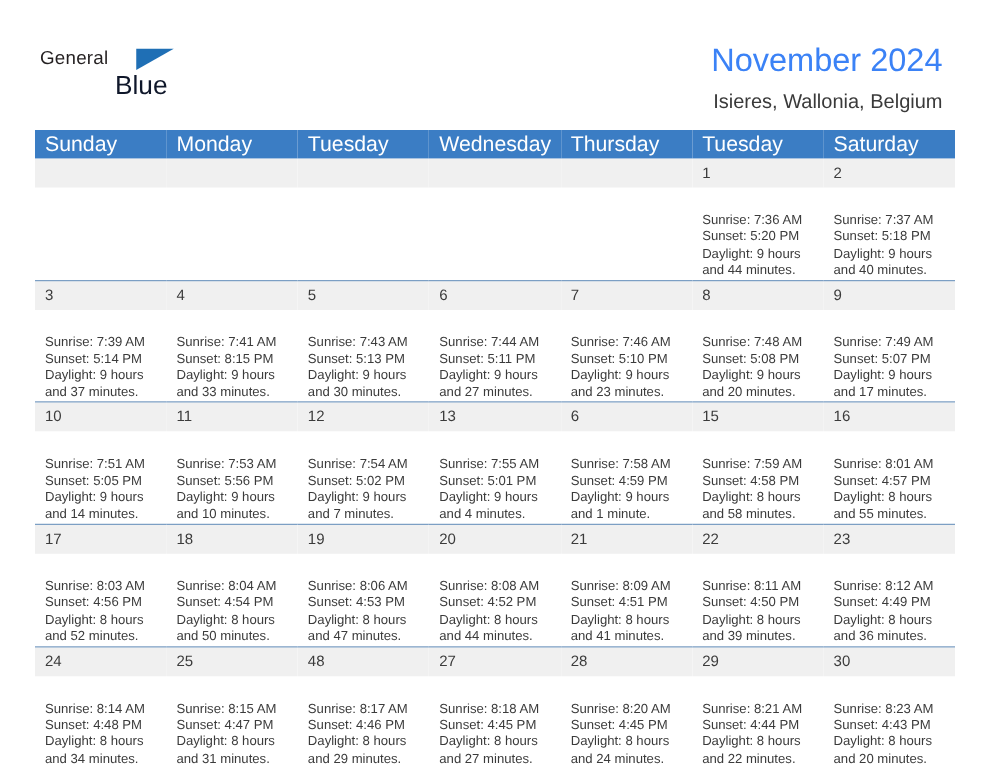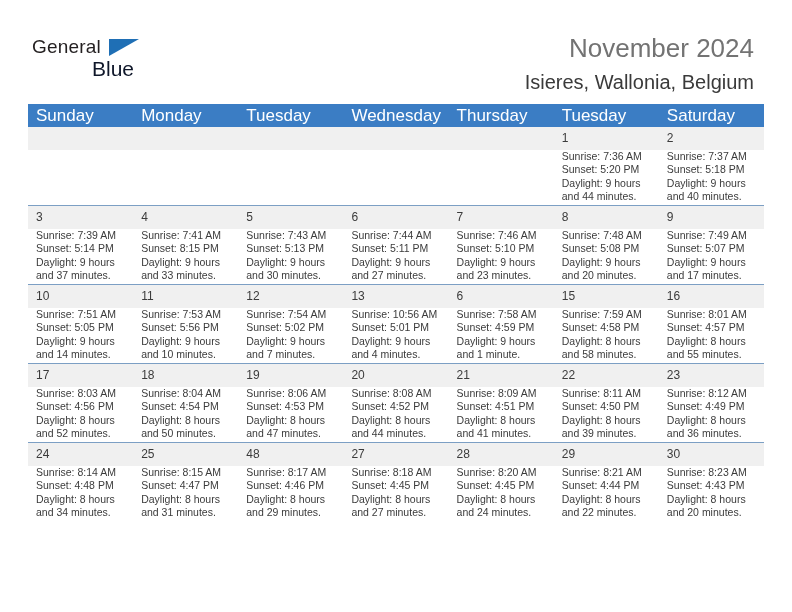--- a/index.html
+++ b/index.html
@@ -31,21 +31,21 @@
   }
   .brand {
     position: absolute;
     left: 32px;
     top: 36px;
     width: 200px;
     height: 52px;
   }
   .brand-line1 {
     position: relative;
-    font-size: 19px;
+    font-size: 15px;
     letter-spacing: 0.2px;
     color: #231f20;
     line-height: 22px;
     height: 22px;
   }
   .brand-triangle {
     position: absolute;
     left: 77px;
     top: 3px;
     width: 0;
@@ -64,27 +64,27 @@
 
   .title-block {
     position: absolute;
     right: 38px;
     top: 32px;
     text-align: right;
   }
   .cal-title {
     font-size: 26px;
     font-weight: normal;
-    color: #737373;
+    color: #3b82f6;
     line-height: 32px;
     white-space: nowrap;
   }
   .cal-subtitle {
     margin-top: 9px;
-    font-size: 20px;
+    font-size: 16px;
     color: #3a3a3a;
     line-height: 18px;
     white-space: nowrap;
   }
 
   
   .calendar {
     position: absolute;
     left: 28px;
     top: 104px;
@@ -118,21 +118,21 @@
   .daynum {
     display: block;
     background: #f0f0f0;
     font-size: 12px;
     color: #3b3b3b;
     line-height: 14px;
     padding: 4px 0 5px 8px;
     height: 14px;
   }
   .details {
-    padding: 0 6px 0 8px;
+    padding: 20px 6px 0 8px;
     font-size: 10.5px;
     line-height: 13.4px;
     color: #3b3b3b;
   }
   .details div { white-space: nowrap; }
 </style>
 </head>
 <body>
 
 <div class="page">
@@ -289,21 +289,21 @@
             <div class="details">
               <div>Sunrise: 7:54 AM</div>
               <div>Sunset: 5:02 PM</div>
               <div>Daylight: 9 hours</div>
               <div>and 7 minutes.</div>
             </div>
           </td>
           <td class="day-cell">
             <span class="daynum">13</span>
             <div class="details">
-              <div>Sunrise: 10:56 AM</div>
+              <div>Sunrise: 7:55 AM</div>
               <div>Sunset: 5:01 PM</div>
               <div>Daylight: 9 hours</div>
               <div>and 4 minutes.</div>
             </div>
           </td>
           <td class="day-cell">
             <span class="daynum">6</span>
             <div class="details">
               <div>Sunrise: 7:58 AM</div>
               <div>Sunset: 4:59 PM</div>

